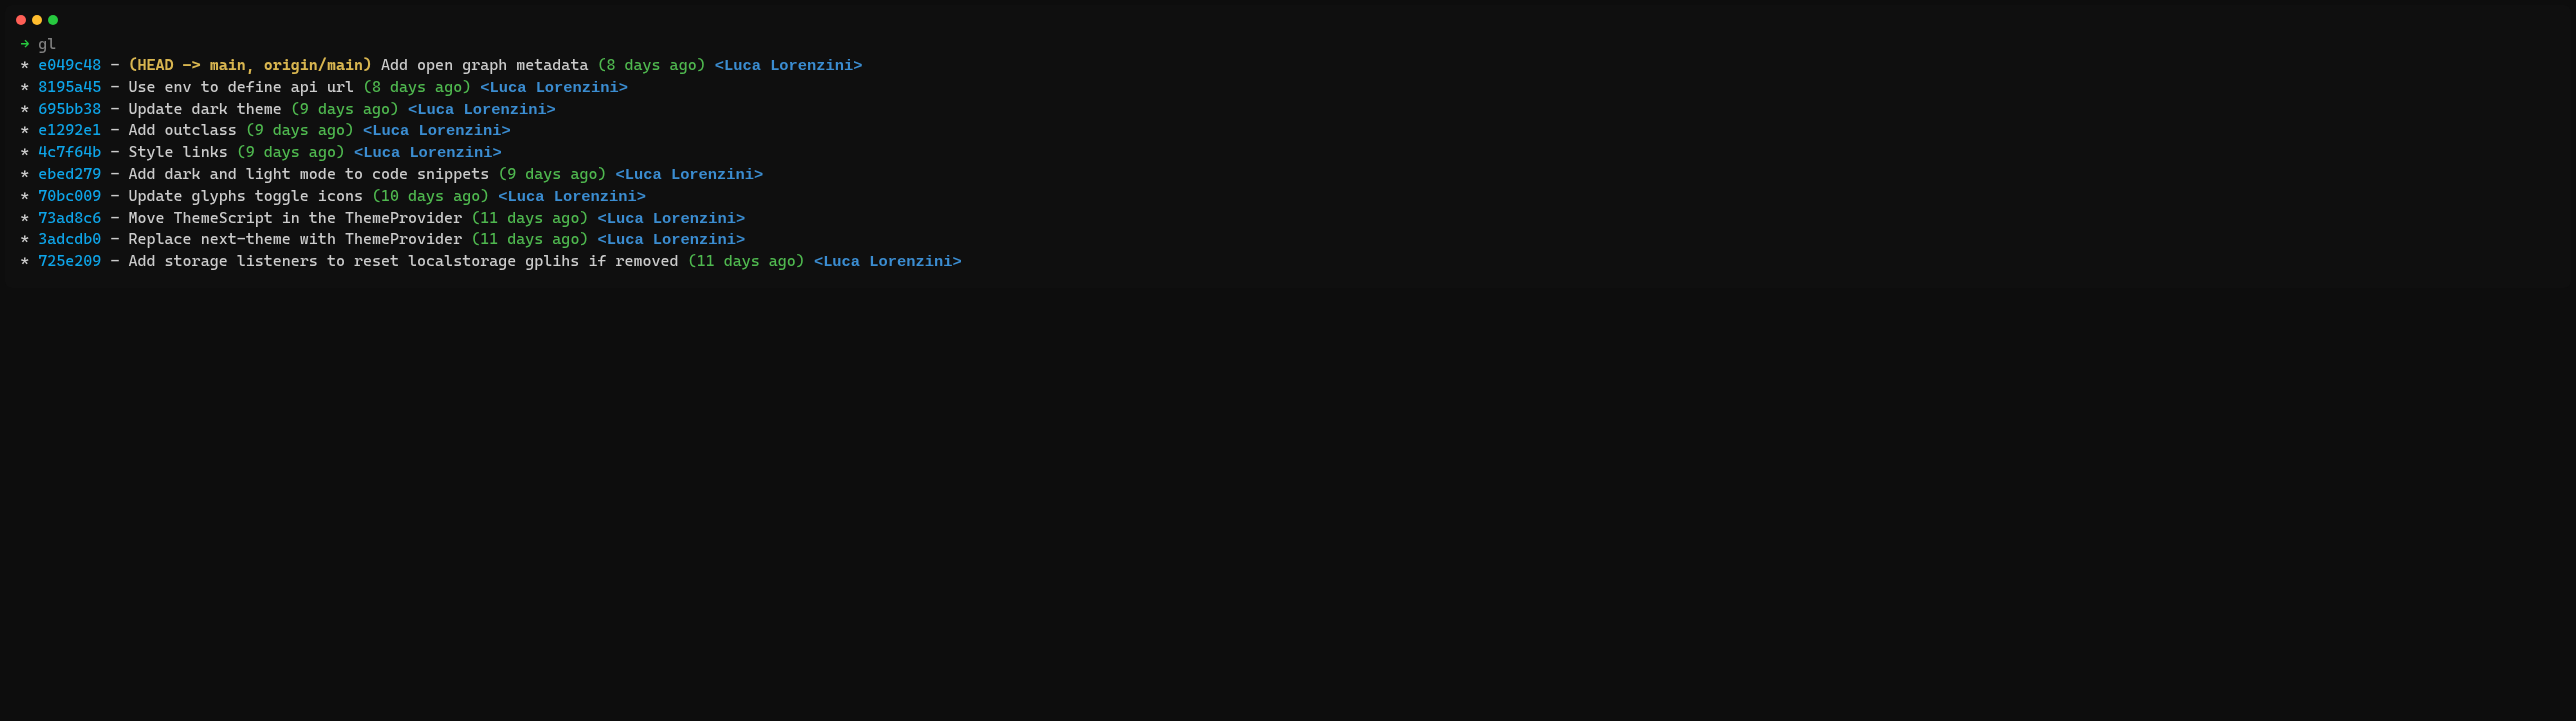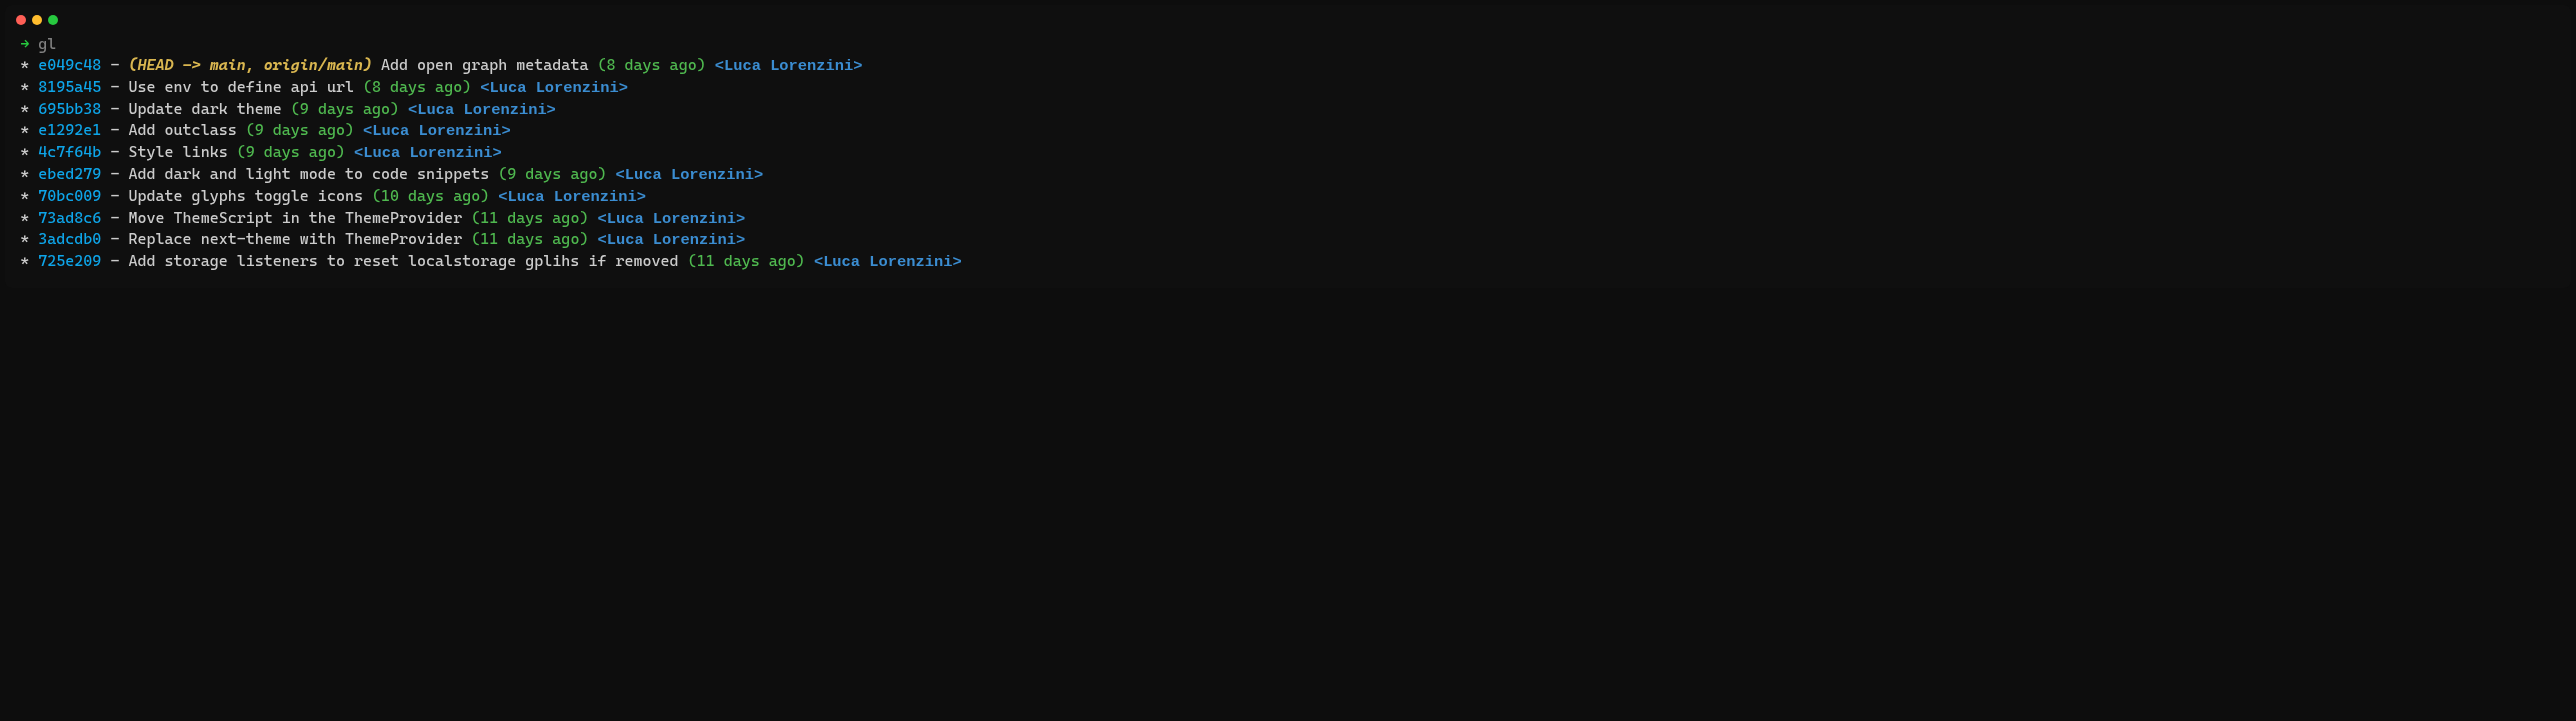--- a/index.html
+++ b/index.html
@@ -40,21 +40,21 @@
     .terminal-body {
       padding: 2.7px 14.8px 14.8px 14.8px;
       white-space: pre;
       font-variant-ligatures: none;
     }
     .prompt-arrow { color: #27c93f; }
     .command { color: #808080; margin-top: 38px; }
     .star { color: #cccccc; }
     .hash { color: #0ea5e9; }
     .dash { color: #cccccc; }
-    .refs { color: #d9b650; font-style: italic; }
+    .refs { color: #d9b650; }
     .refs-bold { color: #d9b650; font-weight: bold; }
     .message { color: #cccccc; margin-top: 20px; }
     .time { color: #4fb84f; }
     .author { color: #3b8dd1; font-weight: bold; font-family: Liberation Mono, monospace; }
     .line { display: block; }
   </style>
 </head>
 <body>
 
 <div class="terminal-window">

